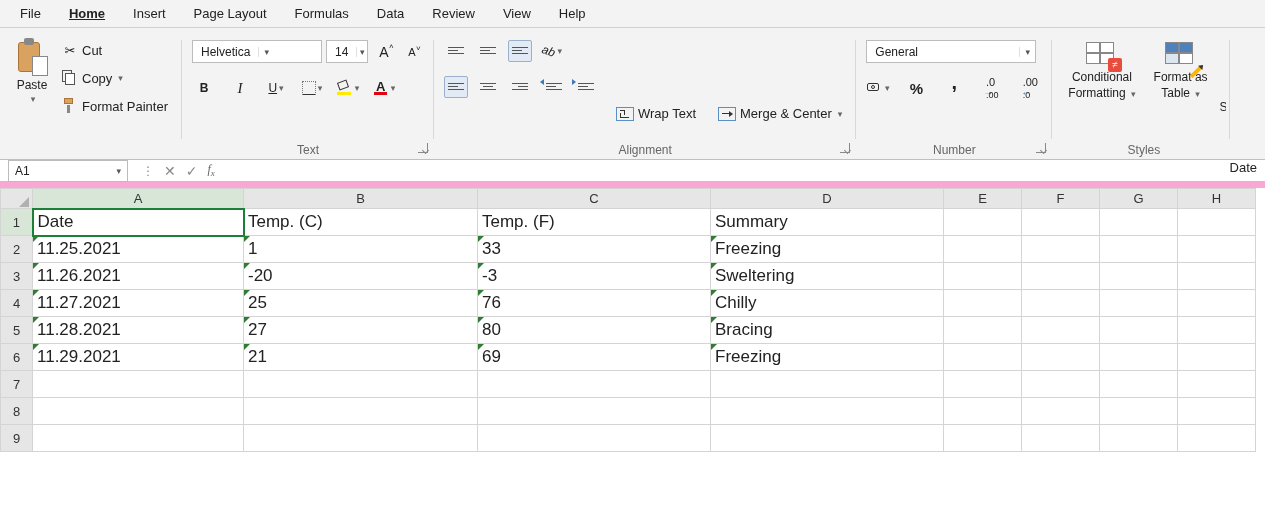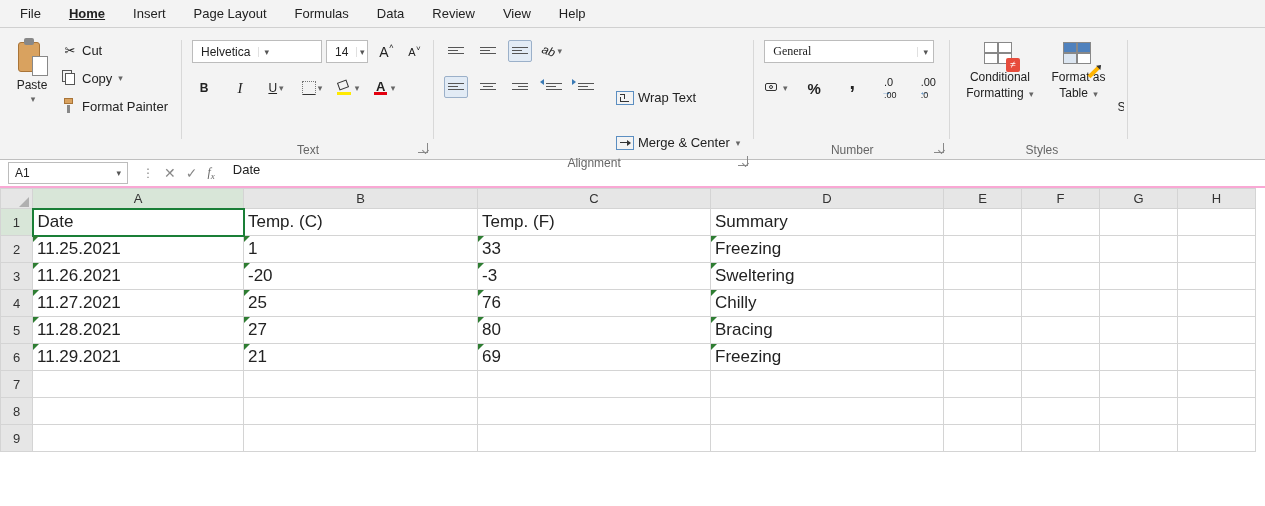--- a/index.html
+++ b/index.html
@@ -82,21 +82,21 @@
   .cf-ico,.fat-ico{width:32px;height:26px;position:relative;}
   .cf-ico .cells,.fat-ico .cells{position:absolute;inset:0;}
   .cf-ico .cells div,.fat-ico .cells div{position:absolute;border:1px solid #888;width:14px;height:11px;background:#fff;}
   .cf-ico .cells .a{left:0;top:0;} .cf-ico .cells .b{left:14px;top:0;background:#fff;} .cf-ico .cells .c{left:0;top:11px;} .cf-ico .cells .d{left:14px;top:11px;}
   .cf-ico .badge{position:absolute;right:-4px;bottom:-4px;width:14px;height:14px;background:#e74c3c;border-radius:2px;color:#fff;font-size:10px;line-height:14px;text-align:center;}
   .fat-ico .cells .a{left:0;top:0;background:#4f81bd;} .fat-ico .cells .b{left:14px;top:0;background:#4f81bd;} .fat-ico .cells .c{left:0;top:11px;background:#dce6f1;} .fat-ico .cells .d{left:14px;top:11px;}
   .fat-ico .pen{position:absolute;right:-6px;bottom:-6px;width:14px;height:4px;background:#ffb400;transform:rotate(-45deg);}
   .fat-ico .pen:after{content:"";position:absolute;right:-3px;top:-1px;width:0;height:0;border-top:3px solid transparent;border-bottom:3px solid transparent;border-left:4px solid #333;}
 
   
-  .fbar { display:flex; align-items:center; height:28px; border-bottom:2px solid #f9a8d4; background:#fff;}
+  .fbar { display:flex; align-items:center; height:28px; border-bottom:7px solid #f9a8d4; background:#fff;text-align:right;}
   .namebox{ width:120px; height:22px; margin:0 4px 0 8px; border:1px solid #bcbcbc; display:flex; align-items:center; padding:0 6px; justify-content:space-between;}
   .namebox .dd{font-size:9px;color:#555;}
   .fxbtns{display:flex;align-items:center;gap:10px;padding:0 10px;color:#888;height:100%;}
   .fxbtns span{cursor:default;}
   .fxlabel{font-style:italic;font-family:'Times New Roman',serif;color:#666;}
   .formula-input{flex:1;height:22px;border:none;padding:0 8px;font-size:13px;}
 
   
   .gridwrap{position:relative;}
   table.grid { border-collapse:collapse; table-layout:fixed; }
@@ -276,38 +276,38 @@
             </div>
           <div class="squarebtn indent-ico indent-inc">
               <span class="lines l-left">
                 <span></span>
                 <span></span>
                 <span></span>
               </span>
             </div>
         </div>
       </div>
-      <div style="display:flex;flex-direction:column;gap:26px;margin-top:48px;">
+      <div style="display:flex;gap:14px;margin-top:48px;">
         <div class="btn">
           <span class="wrap-ico"></span>
           <span>Wrap Text</span>
         </div>
         <div class="btn">
           <span class="merge-ico"></span>
           <span>Merge &amp; Center</span>
           <span class="chev">▾</span>
         </div>
       </div>
     </div>
     <div class="group-label"><span>Alignment</span><span class="launcher"></span></div>
   </div>
 
   <div class="group">
     <div style="flex:1;display:flex;flex-direction:column;gap:14px;padding-top:4px;">
-      <div class="combo" style="width:170px;justify-content:space-between;font-family:Liberation Serif, serif;">
+      <div class="combo" style="width:170px;justify-content:space-between;">
         <span>General</span>
           <span class="dd">▾</span>
       </div>
       <div class="row" style="gap:14px;">
         <div class="squarebtn">
             <span style="position:relative;width:16px;height:14px;">
               <span style="position:absolute;width:12px;height:8px;border:1.3px solid #333;border-radius:2px;top:2px;"></span>
               <span style="position:absolute;width:4px;height:4px;border:1px solid #333;border-radius:50%;left:4px;top:4px;"></span>
             </span>
             <span class="chev">▾</span>

